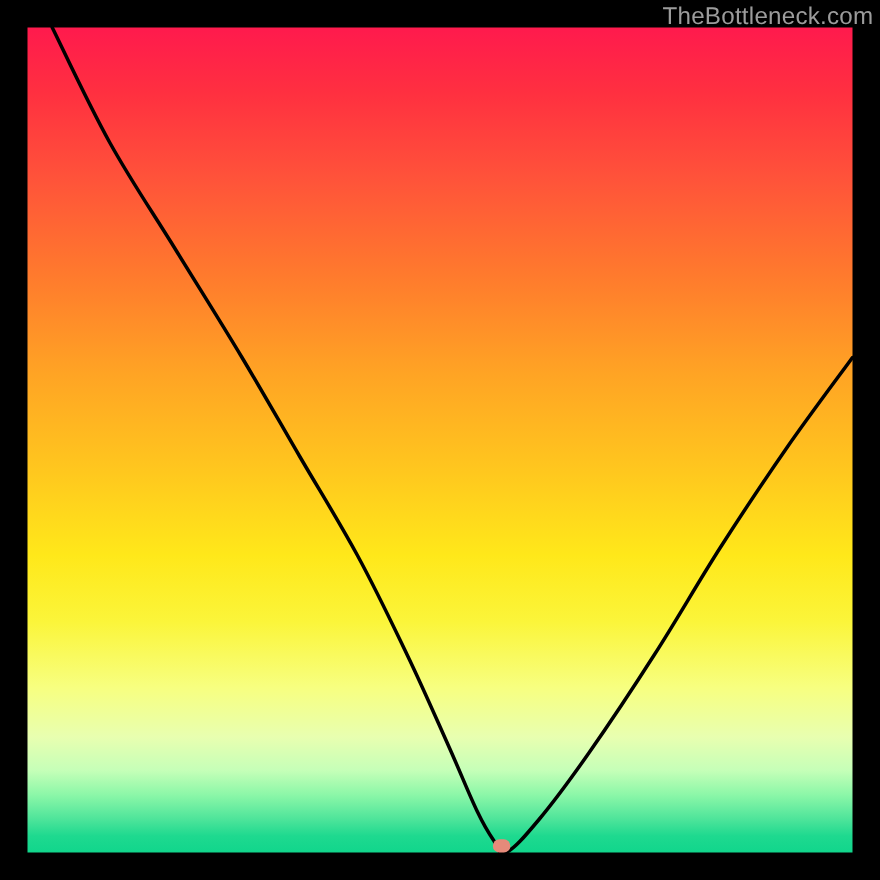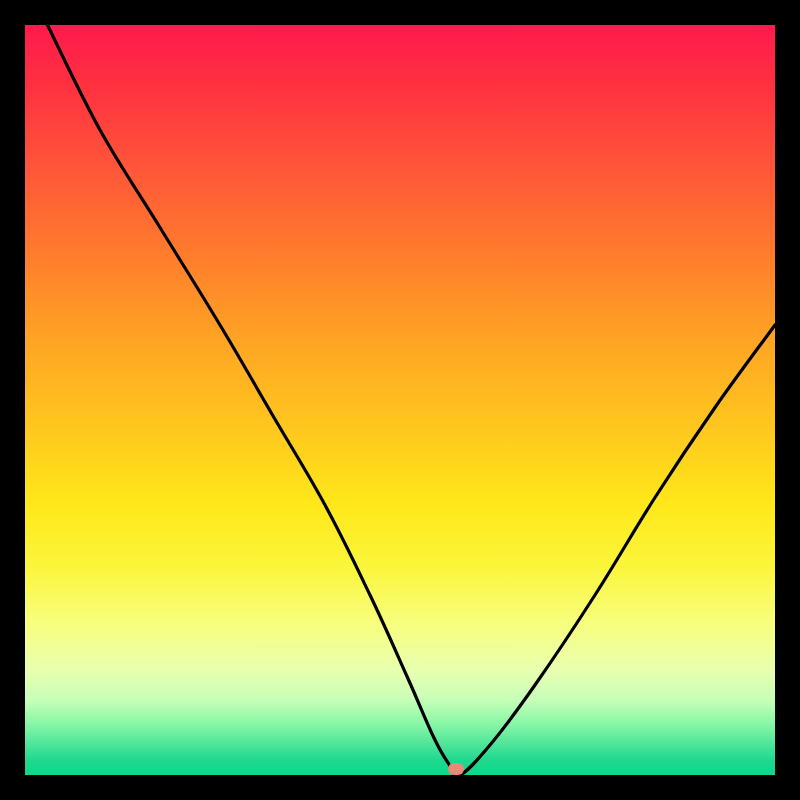--- a/index.html
+++ b/index.html
@@ -78,14 +78,15 @@
   <div class="plot">
 
     <svg class="curve" viewBox="0 0 750 750" preserveAspectRatio="none">
       <path id="curve-path" d="M 22.5 0.0 C 31.9 18.9, 54.8 68.6, 75.0 105.0 C 95.3 141.4, 113.4 167.4, 135.0 202.5 C 156.6 237.6, 174.8 266.3, 195.0 300.0 C 215.3 333.8, 228.6 357.6, 247.5 390.0 C 266.4 422.4, 282.4 447.6, 300.0 480.0 C 317.6 512.4, 330.1 539.0, 345.0 570.0 C 359.9 601.0, 371.0 626.9, 382.5 652.5 C 394.0 678.1, 401.3 697.0, 408.8 712.5 C 416.2 728.0, 419.0 732.0, 423.7 738.8 C 428.5 745.5, 427.6 753.4, 435.0 750.0 C 442.4 746.6, 451.5 736.2, 465.0 720.0 C 478.5 703.8, 491.1 687.0, 510.0 660.0 C 528.9 633.0, 548.4 603.8, 570.0 570.0 C 591.6 536.3, 608.4 506.3, 630.0 472.5 C 651.6 438.8, 668.4 413.6, 690.0 382.5 C 711.6 351.4, 739.2 314.9, 750.0 300.0" fill="none" stroke="#000" stroke-width="3.2" stroke-linejoin="round" stroke-linecap="round"></path>
     </svg>
 
     <div class="marker" id="marker" style="left: 423.25px; top: 738px;"></div>
 
   </div>
 
+  <div class="watermark">TheBottleneck.com</div>
 
 </div>
 
 </body></html>

